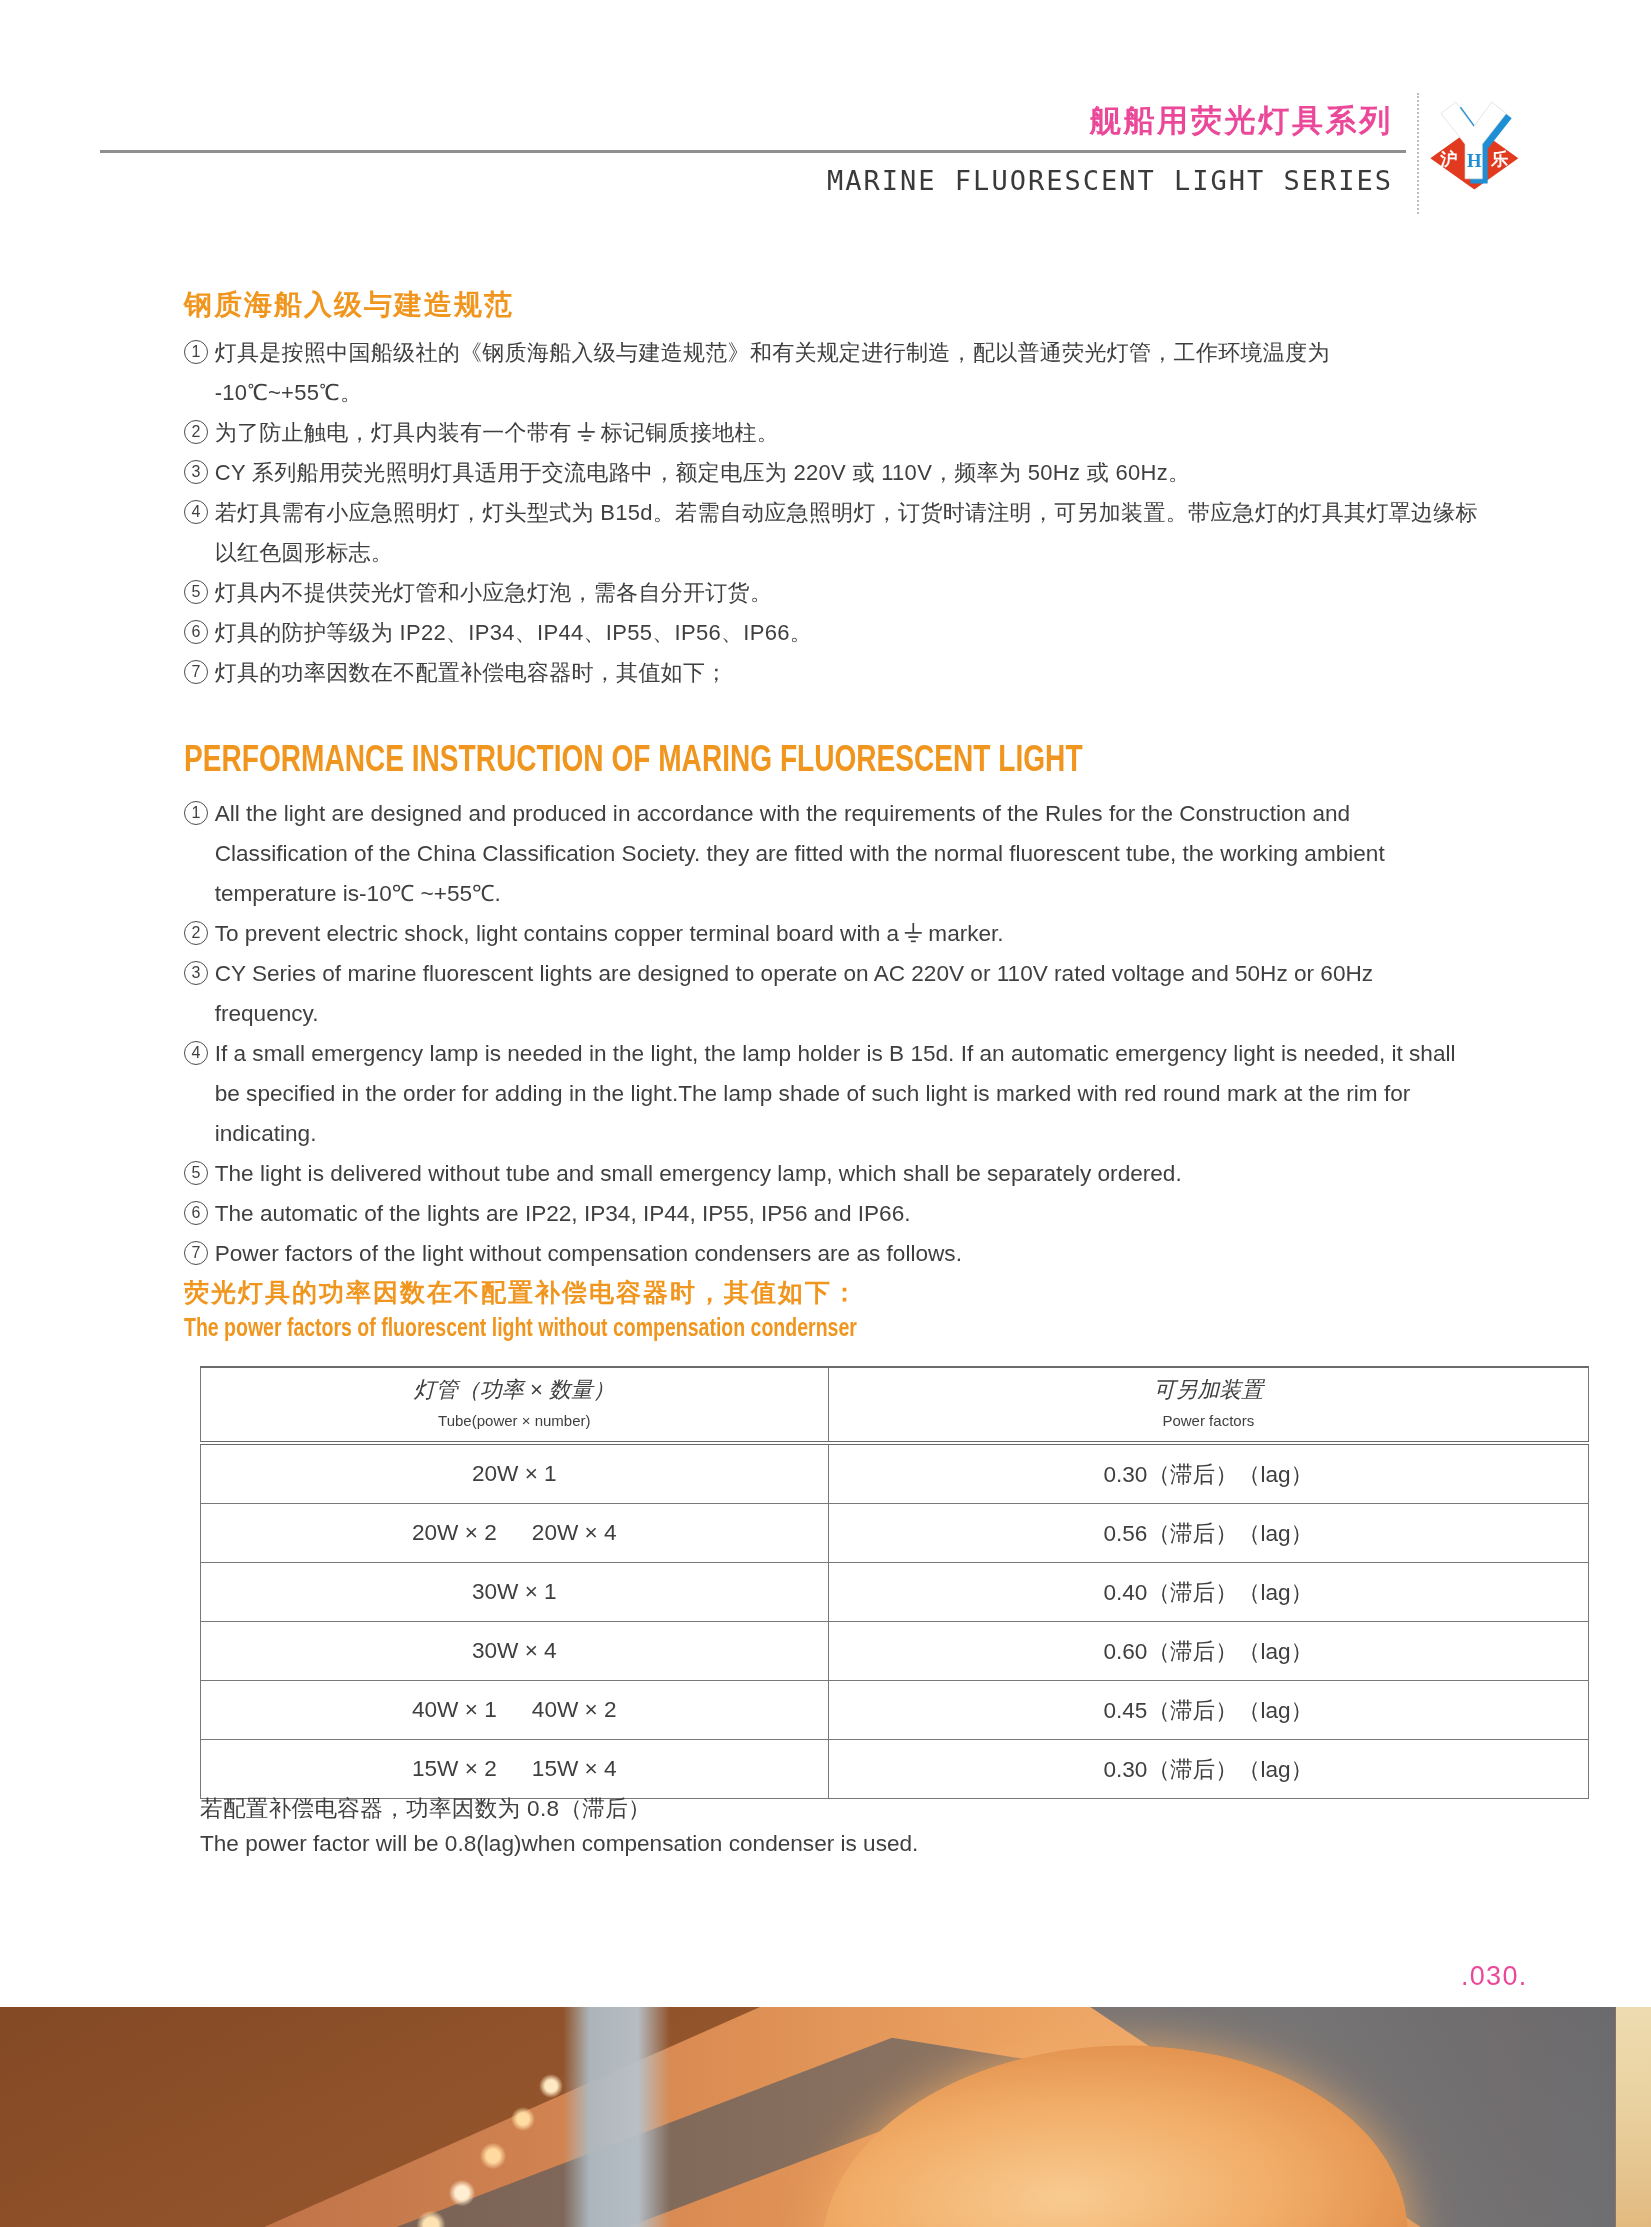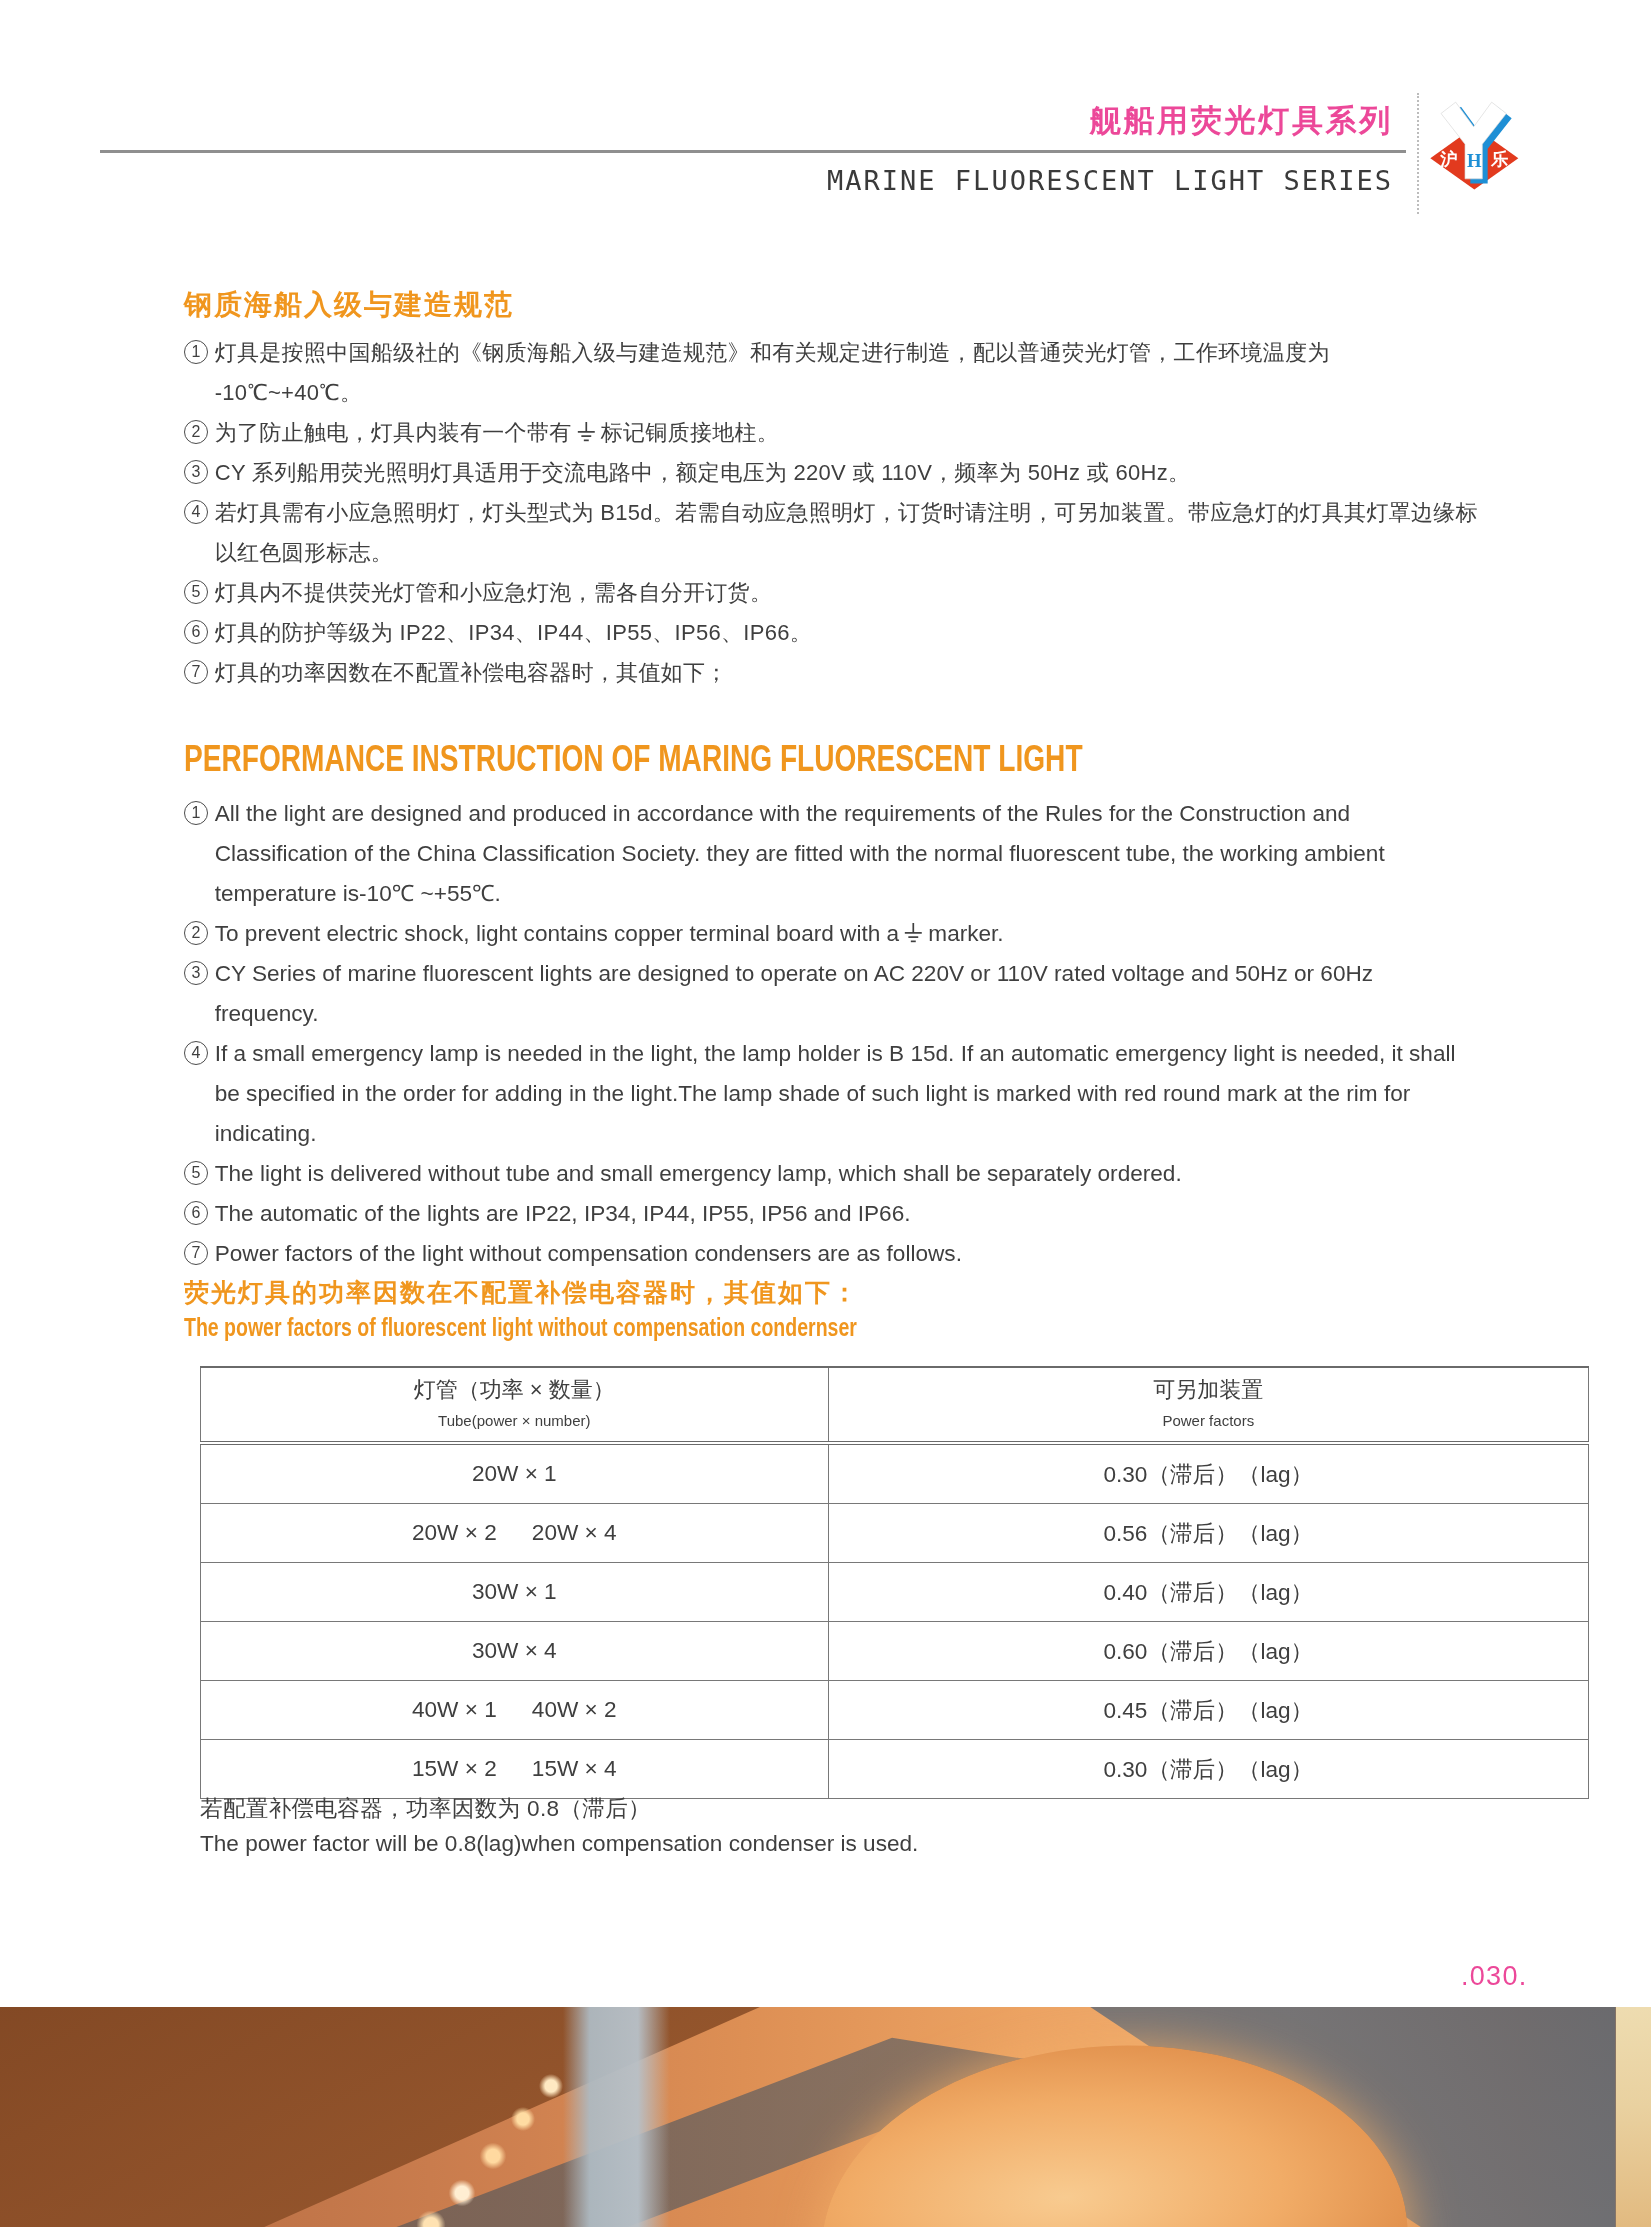--- a/index.html
+++ b/index.html
@@ -40,21 +40,21 @@
   .list-en .itext{font-size:22.6px;}
   .gnd{display:inline-block;vertical-align:-4.7px;margin:0 5.3px;}
   
   .pwr-table{
     position:absolute;left:200px;top:1366px;width:1389px;border-collapse:collapse;table-layout:fixed;
   }
   .pwr-table th,.pwr-table td{border:1.3px solid #787878;text-align:center;vertical-align:middle;}
   .pwr-table th{height:71px;border-bottom:4.7px double #6a6a6a;border-top:2.7px solid #6a6a6a;font-weight:normal;}
   .pwr-table td{height:56px;font-size:22.6px;}
   .col-tube{width:45%;}
-  .th-cn{display:block;font-size:22px;line-height:32px;}
+  .th-cn{display:block;font-size:22px;line-height:32px;font-style:italic;}
   .th-en{display:block;font-size:15px;line-height:29px;}
   
   .note-cn{position:absolute;left:200px;top:1793px;font-size:22.6px;letter-spacing:0.3px;}
   .note-en{position:absolute;left:200px;top:1831px;font-size:22.6px;}
   
   .page-num{position:absolute;left:1461px;top:1961px;font-size:27px;color:#ec4899;letter-spacing:1.3px;}
   
   .photo{
     position:absolute;left:0;top:2007px;width:1652px;height:220px;overflow:hidden;
     background:linear-gradient(90deg,#b2663c 0%,#c3774a 20%,#cf8150 32%,#dd8f54 45%,#eca363 62%,#f1af72 78%,#d08549 92%,#ab8058 100%);
@@ -97,21 +97,21 @@
     <text x="30" y="98" text-anchor="middle" fill="#ffffff" font-size="26" font-weight="bold">沪</text>
     <text x="68" y="100" text-anchor="middle" fill="#1E8FD5" font-size="28" font-weight="bold" font-family="Liberation Serif, serif">H</text>
     <text x="106" y="98" text-anchor="middle" fill="#ffffff" font-size="26" font-weight="bold">乐</text>
   </svg>
 
   <div class="h-orange-cn h1-cn">钢质海船入级与建造规范</div>
 
   <div class="list list-cn">
     <div class="item">
       <span class="cnum">1</span>
-      <span class="itext">灯具是按照中国船级社的《钢质海船入级与建造规范》和有关规定进行制造，配以普通荧光灯管，工作环境温度为 -10℃~+40℃。</span>
+      <span class="itext">灯具是按照中国船级社的《钢质海船入级与建造规范》和有关规定进行制造，配以普通荧光灯管，工作环境温度为 -10℃~+55℃。</span>
     </div>
     <div class="item">
       <span class="cnum">2</span>
       <span class="itext">
         <span>为了防止触电，灯具内装有一个带有</span><svg class="gnd" viewBox="0 0 26 32" width="18.6" height="22.6">
             <g stroke="#3f3f3f" stroke-width="2.4" fill="none">
               <path d="M13 0 V14"></path>
               <path d="M1 14 H25"></path>
               <path d="M6 20 H20"></path>
               <path d="M9.5 26 H16.5"></path>

